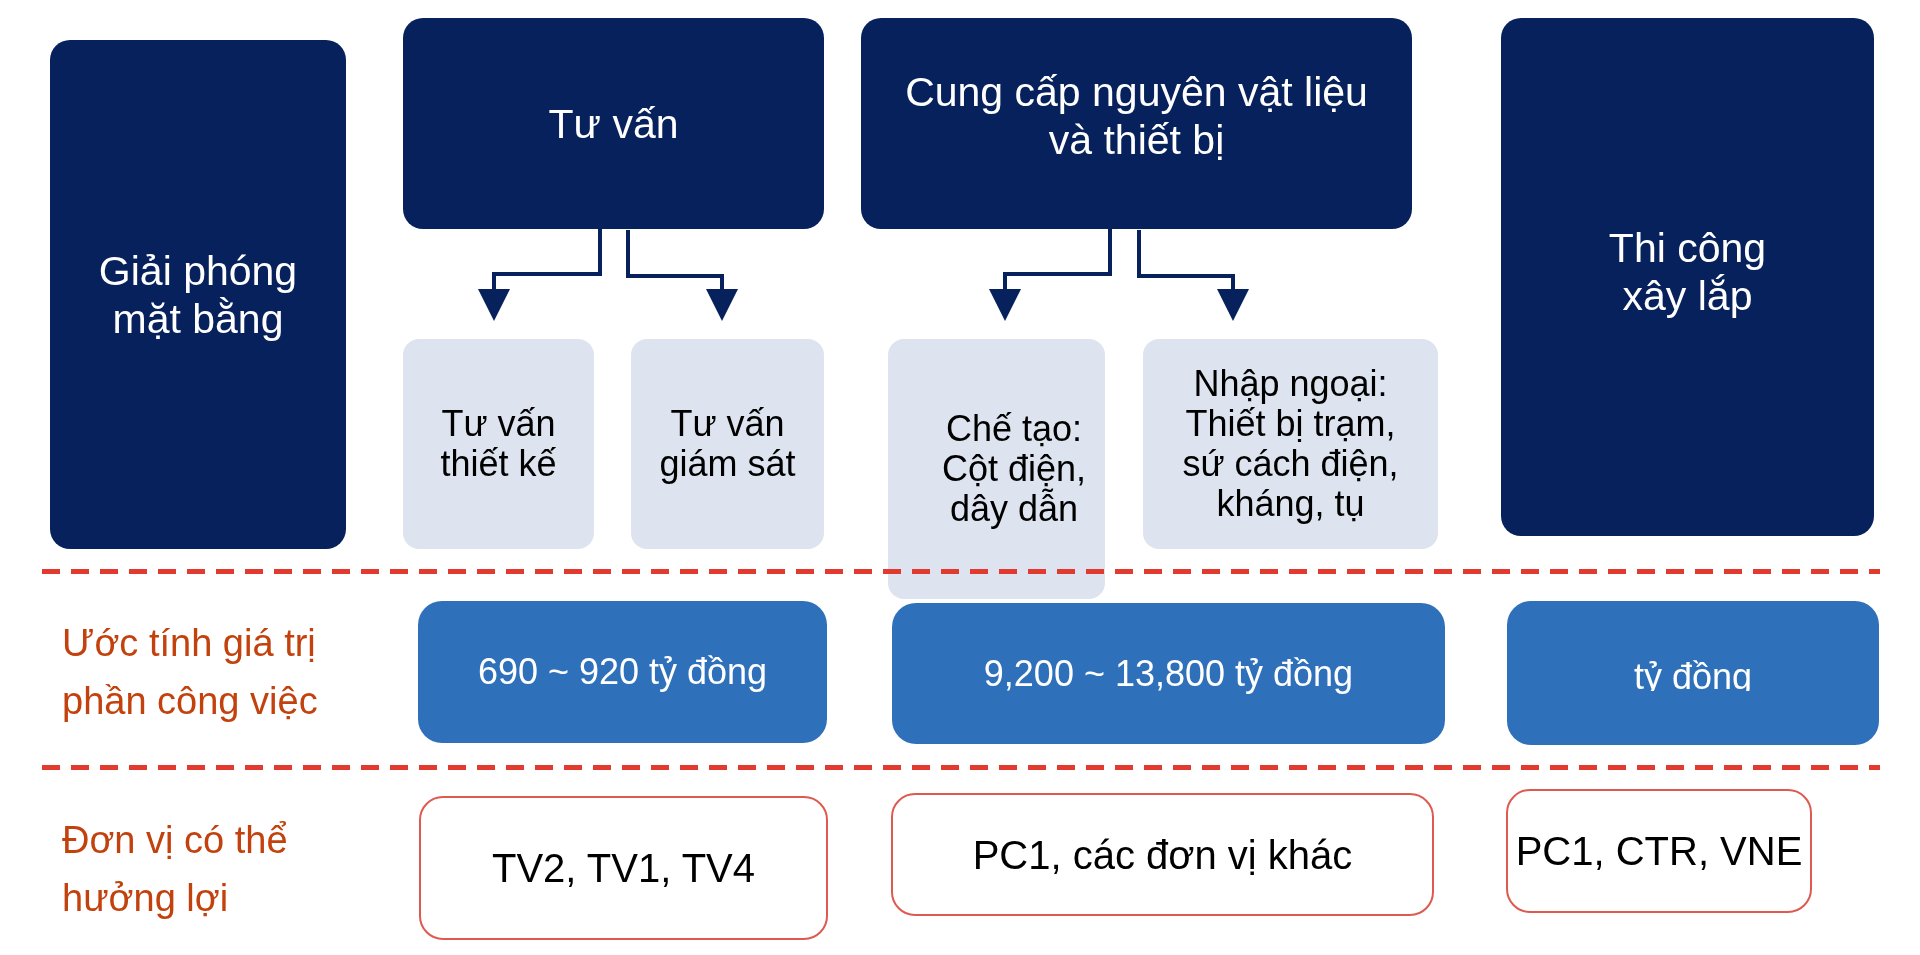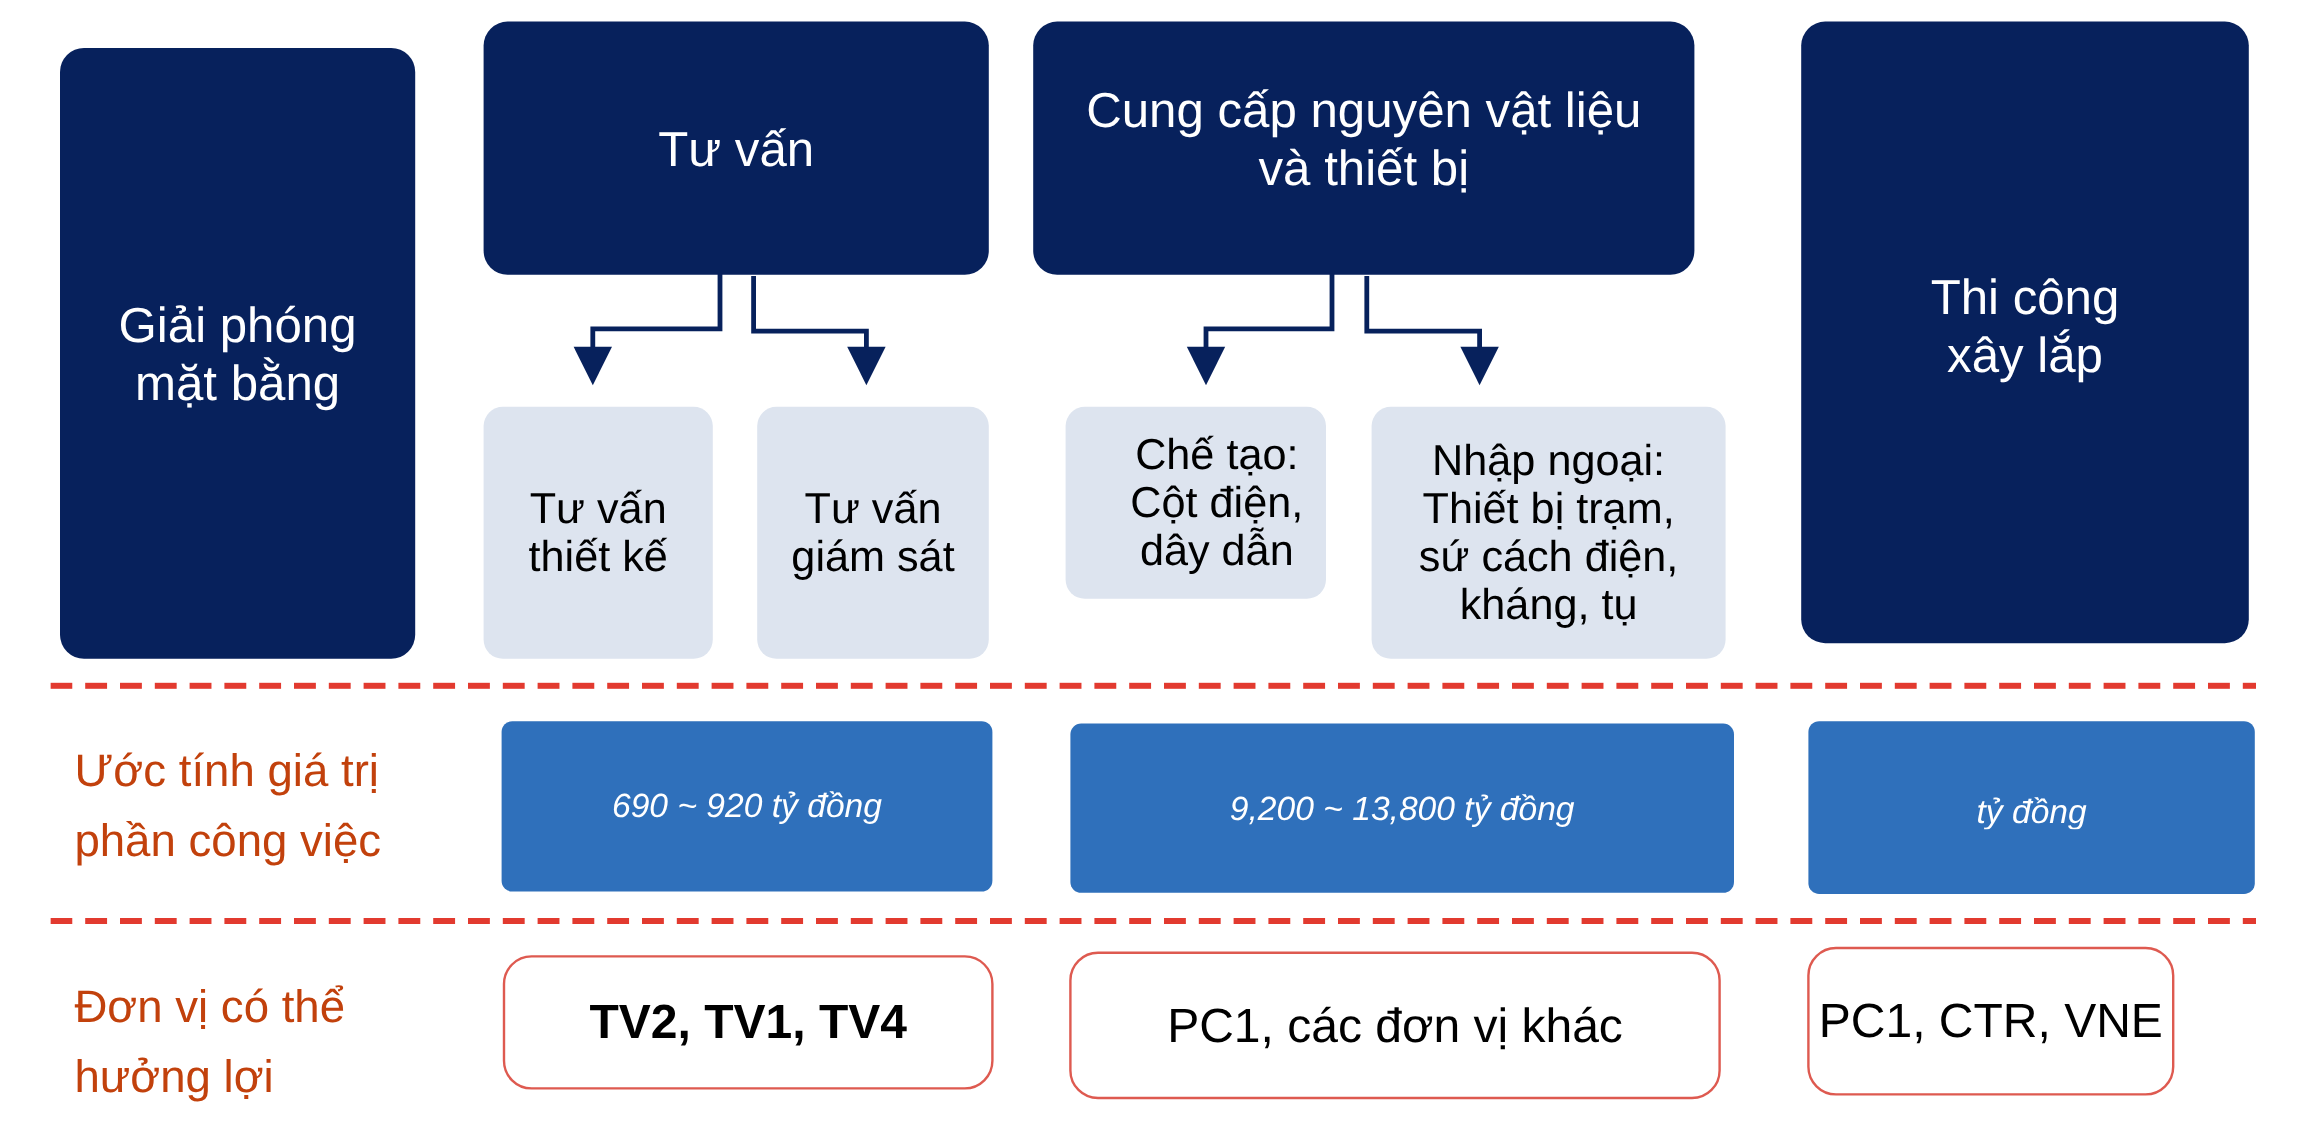--- a/index.html
+++ b/index.html
@@ -13,23 +13,23 @@
       background:#07215c; color:#ffffff; border-radius:20px;
       display:flex; align-items:center; justify-content:center; text-align:center;
       font-size:41px; line-height:48px;
     }
     .light {
       background:#dde4ef; color:#000000; border-radius:16px;
       display:flex; align-items:center; justify-content:center; text-align:center;
       font-size:36px; line-height:40px;
     }
     .value {
-      background:#2f70bb; color:#ffffff; border-radius:9px;
+      background:#2f70bb; color:#ffffff; border-radius:24px;
       display:flex; align-items:center; justify-content:center; text-align:center;
-      font-size:28px; line-height:44px;font-style:italic;
+      font-size:36px; line-height:44px;
     }
     .benef {
       background:#ffffff; color:#000000; border:2px solid #de5a50; border-radius:24px;
       display:flex; align-items:center; justify-content:center; text-align:center;
       font-size:40px; line-height:46px;
     }
     .rowlabel {
       color:#c2410c; font-size:38px; line-height:58px;
     }
     .dash {
@@ -69,21 +69,21 @@
     <polygon points="1217,289 1249,289 1233,321"></polygon>
   </g>
 </svg>
 
 <div class="abs light nl" style="left:403px;top:339px;width:191px;height:210px;">Tư vấn
 thiết kế</div>
 
 <div class="abs light nl" style="left:631px;top:339px;width:193px;height:210px;">Tư vấn
 giám sát</div>
 
-<div class="abs light nl" style="left:888px;top:339px;width:217px;height:160px;padding-left:35px;">Chế tạo:
+<div class="abs light nl" style="left:888px;top:339px;width:217px;height:260px;padding-left:35px;">Chế tạo:
 Cột điện,
 dây dẫn</div>
 
 <div class="abs light nl" style="left:1143px;top:339px;width:295px;height:210px;">Nhập ngoại:
 Thiết bị trạm,
 sứ cách điện,
 kháng, tụ</div>
 
 <div class="abs dash" style="left:42px;top:569px;width:1838px;"></div>
 
@@ -96,17 +96,17 @@
 
 <div class="abs value clip3" style="left:1507px;top:601px;width:372px;height:144px;flex-direction:column;">
   <span style="height:36px;overflow:hidden;">tỷ đồng</span>
 </div>
 
 <div class="abs dash" style="left:42px;top:765px;width:1838px;"></div>
 
 <div class="abs rowlabel nl" style="left:62px;top:811px;width:330px;">Đơn vị có thể
 hưởng lợi</div>
 
-<div class="abs benef" style="left:419px;top:796px;width:409px;height:112px;font-weight:bold;">TV2, TV1, TV4</div>
+<div class="abs benef" style="left:419px;top:796px;width:409px;height:144px;">TV2, TV1, TV4</div>
 
 <div class="abs benef" style="left:891px;top:793px;width:543px;height:123px;">PC1, các đơn vị khác</div>
 
 <div class="abs benef" style="left:1506px;top:789px;width:306px;height:124px;">PC1, CTR, VNE</div>
 
 </body></html>

